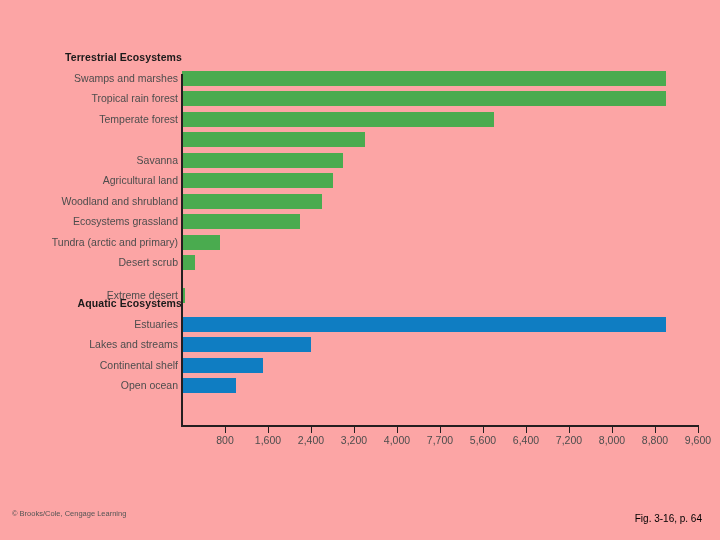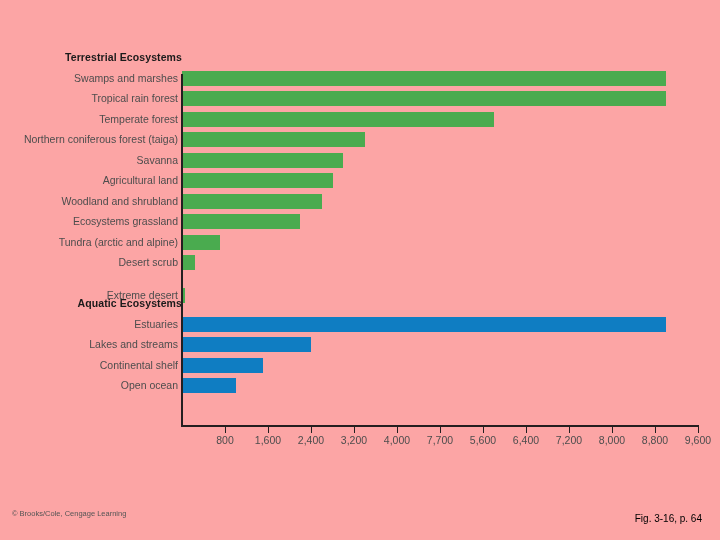--- a/index.html
+++ b/index.html
@@ -152,41 +152,40 @@
         </div>
         <div class="row" style="top: 41px;">
           <div class="row-label">Tropical rain forest</div>
           <div class="bar terrestrial" title="9000" style="width: 483.75px; background: rgb(74, 171, 79);"></div>
         </div>
         <div class="row" style="top: 61.5px;">
           <div class="row-label">Temperate forest</div>
           <div class="bar terrestrial" title="5800" style="width: 311.75px; background: rgb(74, 171, 79);"></div>
         </div>
         <div class="row" style="top: 82px;">
-          <div class="row-label">Northern coniferous forest (taiga)</div>
           <div class="bar terrestrial" title="3400" style="width: 182.75px; background: rgb(74, 171, 79);"></div>
         </div>
         <div class="row" style="top: 102.5px; text-align: center;">
           <div class="row-label">Savanna</div>
           <div class="bar terrestrial" title="3000" style="width: 161.25px; background: rgb(74, 171, 79);"></div>
         </div>
         <div class="row" style="top: 123px;">
           <div class="row-label">Agricultural land</div>
           <div class="bar terrestrial" title="2800" style="width: 150.5px; background: rgb(74, 171, 79);"></div>
         </div>
         <div class="row" style="top: 143.5px;">
           <div class="row-label">Woodland and shrubland</div>
           <div class="bar terrestrial" title="2600" style="width: 139.75px; background: rgb(74, 171, 79);"></div>
         </div>
         <div class="row" style="top: 164px;">
           <div class="row-label">Ecosystems grassland</div>
           <div class="bar terrestrial" title="2200" style="width: 118.25px; background: rgb(74, 171, 79);"></div>
         </div>
         <div class="row" style="top: 184.5px;">
-          <div class="row-label">Tundra (arctic and alpine)</div>
+          <div class="row-label">Tundra (arctic and primary)</div>
           <div class="bar terrestrial" title="700" style="width: 37.625px; background: rgb(74, 171, 79);"></div>
         </div>
         <div class="row" style="top: 205px;">
           <div class="row-label">Desert scrub</div>
           <div class="bar terrestrial" title="250" style="width: 13.4375px; background: rgb(74, 171, 79);"></div>
         </div>
         <div class="row" style="top: 225.5px; margin-top: 12px;">
           <div class="row-label">Extreme desert</div>
           <div class="bar terrestrial" title="60" style="width: 3.225px; background: rgb(74, 171, 79);"></div>
         </div>

